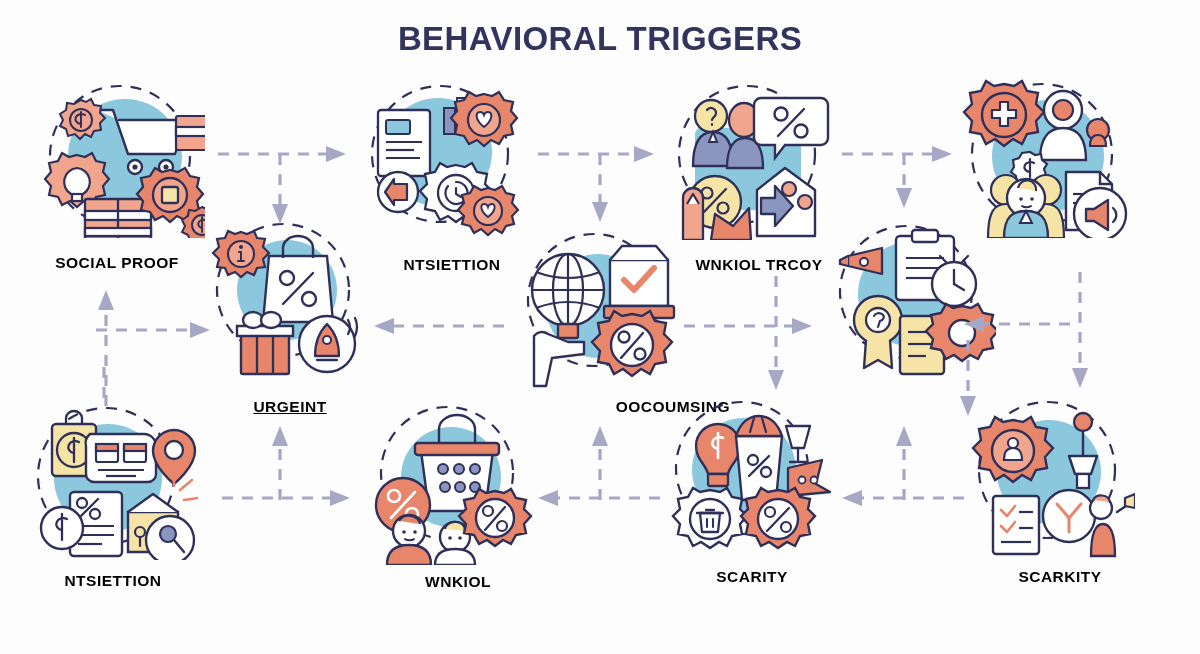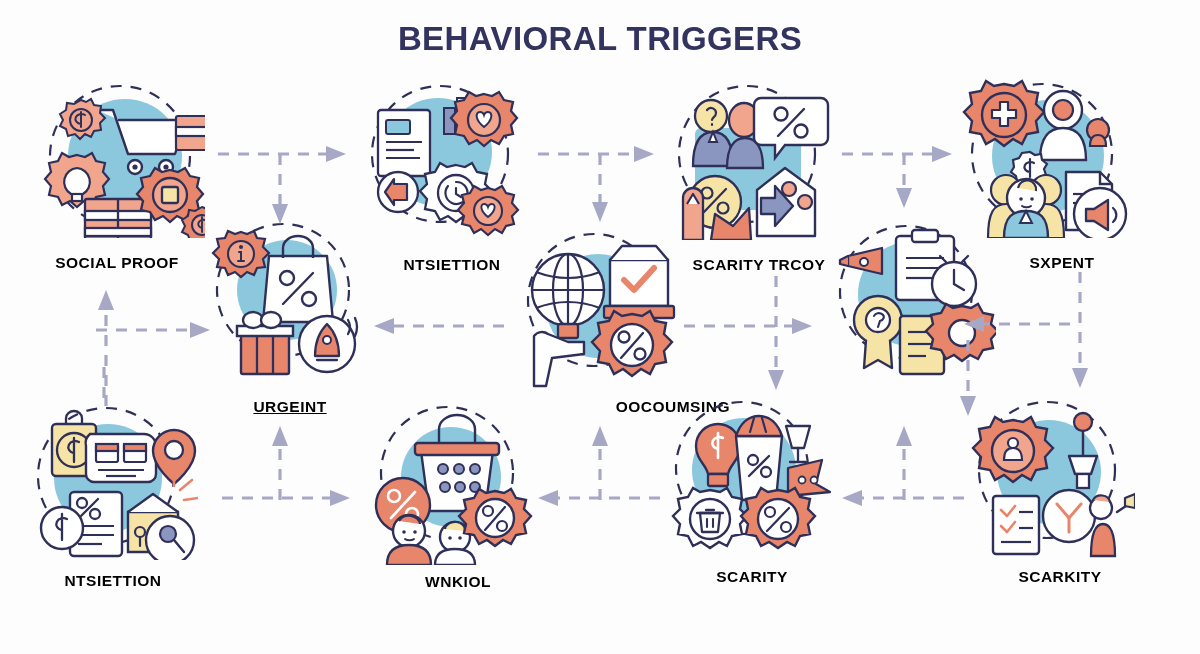--- a/index.html
+++ b/index.html
@@ -170,21 +170,21 @@
         <path d="M22 124 L28 114 L34 124" fill="#fff" stroke="#2f3059" stroke-width="2.2" stroke-linejoin="round"></path>
 
         <path d="M46 160 L50 134 L68 146 L84 128 L86 160 Z" fill="#e8866b" stroke="#2f3059" stroke-width="2.3" stroke-linejoin="round"></path>
 
         <path d="M92 110 L120 88 L150 110 L150 156 L92 156 Z" fill="#fff" stroke="#2f3059" stroke-width="2.4" stroke-linejoin="round"></path>
         <circle cx="124" cy="109" r="7" fill="#f0a58c" stroke="#2f3059" stroke-width="2.2"></circle>
         <circle cx="140" cy="122" r="7" fill="#f0a58c" stroke="#2f3059" stroke-width="2.2"></circle>
         <path d="M96 118 L110 118 L110 106 L128 126 L110 146 L110 134 L96 134 Z" fill="#8a96bf" stroke="#2f3059" stroke-width="2.3" stroke-linejoin="round"></path>
       </svg>
     </div>
-    <div class="label" style="top:176px;left:-21px;">SCARITY TRCOY</div>
+    <div class="label" style="top:176px;left:-21px;">WNKIOL TRCOY</div>
   </div>
 
   <div class="node" style="left:960px;top:78px;">
     <div class="art">
       <svg viewBox="0 0 170 160">
         <ellipse cx="88" cy="78" rx="56" ry="56" fill="#8cc8dd"></ellipse>
         <ellipse cx="82" cy="76" rx="70" ry="70" fill="none" stroke="#2f3059" stroke-width="2.2" stroke-dasharray="11 9"></ellipse>
 
         <g transform="translate(44,42)">
           <path d="M0 -36 L10 -34 L18 -39 L23 -29 L34 -27 L32 -16 L40 -8 L32 1 L34 12 L23 14 L18 24 L9 19 L0 26 L-9 19 L-18 24 L-23 14 L-34 12 L-32 1 L-40 -8 L-32 -16 L-34 -27 L-23 -29 L-18 -39 L-10 -34 Z" fill="#e8866b" stroke="#2f3059" stroke-width="2.4"></path>
@@ -220,21 +220,20 @@
         <path d="M140 94 L140 106 L152 106" fill="none" stroke="#2f3059" stroke-width="2.4"></path>
         <line x1="113" y1="116" x2="144" y2="116" stroke="#2f3059" stroke-width="2.2"></line>
         <line x1="113" y1="125" x2="144" y2="125" stroke="#2f3059" stroke-width="2.2"></line>
         <line x1="113" y1="134" x2="134" y2="134" stroke="#2f3059" stroke-width="2.2"></line>
 
         <circle cx="140" cy="136" r="26" fill="#fff" stroke="#2f3059" stroke-width="2.4"></circle>
         <path d="M126 131 L126 143 L134 143 L148 152 L148 122 L134 131 Z" fill="#e8866b" stroke="#2f3059" stroke-width="2.3" stroke-linejoin="round"></path>
         <path d="M153 130 a9 9 0 0 1 0 14" fill="none" stroke="#2f3059" stroke-width="2.2" stroke-linecap="round"></path>
       </svg>
     </div>
-    <div class="label" style="top:176px;left:-13px;">SXPENT</div>
   </div>
 
   <div class="node" style="left:205px;top:222px;">
     <div class="art">
       <svg viewBox="0 0 170 160">
         <ellipse cx="82" cy="68" rx="50" ry="50" fill="#8cc8dd"></ellipse>
         <ellipse cx="78" cy="68" rx="66" ry="66" fill="none" stroke="#2f3059" stroke-width="2.2" stroke-dasharray="11 9"></ellipse>
 
         <g transform="translate(36,34)">
           <path d="M0 -24 L6 -22 L13 -25 L16 -18 L24 -17 L22 -9 L28 -3 L22 3 L24 11 L16 12 L13 19 L6 16 L0 21 L-6 16 L-13 19 L-16 12 L-24 11 L-22 3 L-28 -3 L-22 -9 L-24 -17 L-16 -18 L-13 -25 L-6 -22 Z" fill="#e8866b" stroke="#2f3059" stroke-width="2.2"></path>

